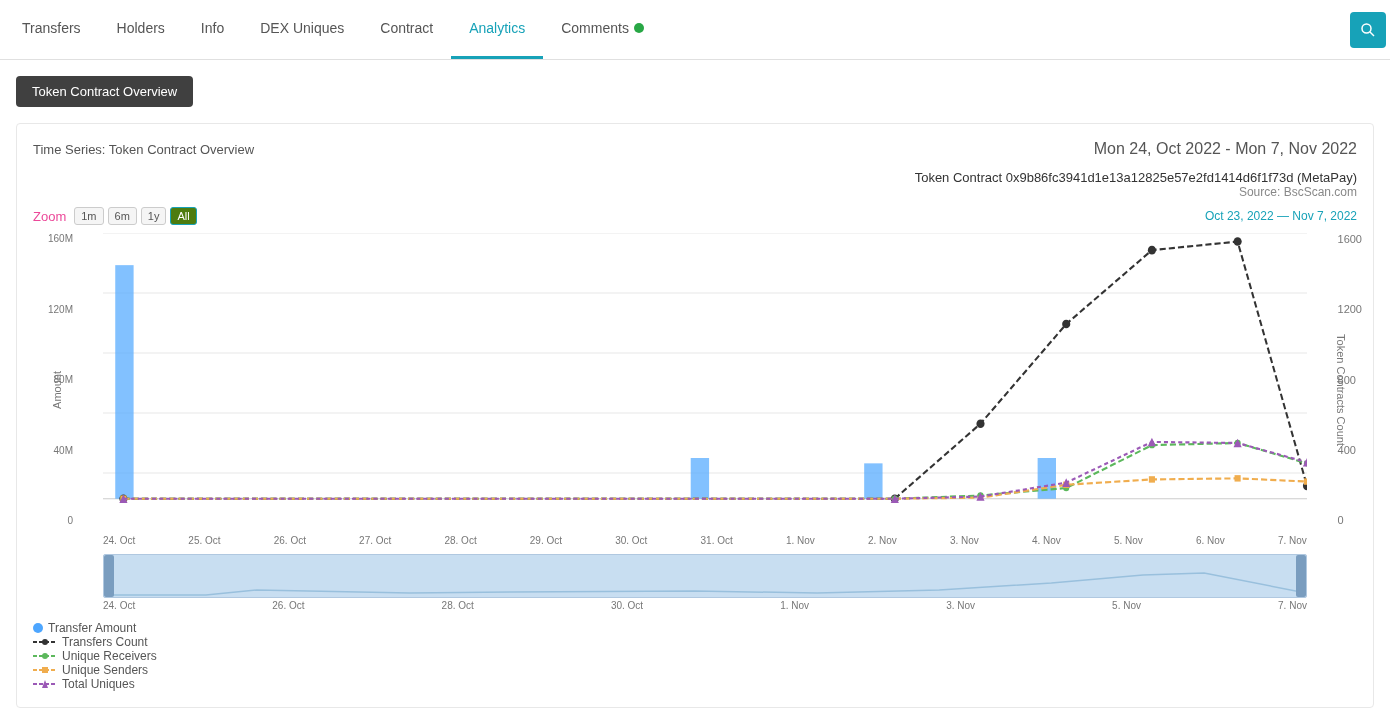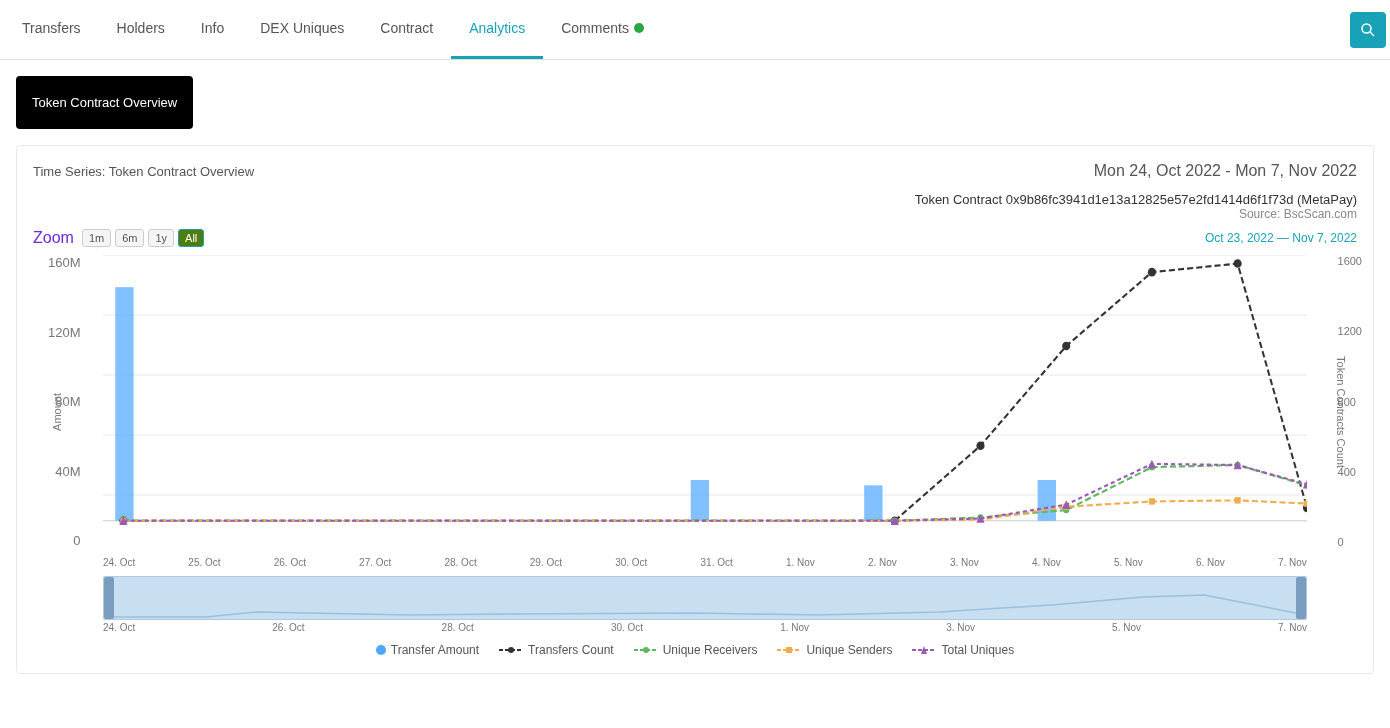--- a/index.html
+++ b/index.html
@@ -47,25 +47,25 @@
       width: 36px; height: 36px;
       color: #fff;
       font-size: 16px;
       cursor: pointer;
       display: flex; align-items: center; justify-content: center;
     }
 
     .content { padding: 16px; }
 
     .overview-btn {
-      background: #000000;
+      background: #404040;
       color: #fff;
       border: none;
       border-radius: 4px;
-      padding: 19px 16px;
+      padding: 8px 16px;
       font-size: 13px;
       cursor: pointer;
       margin-bottom: 16px;
     }
 
     .chart-container {
       border: 1px solid #e8e8e8;
       border-radius: 4px;
       padding: 16px;
       background: #fff;
@@ -88,21 +88,21 @@
     .chart-title-main { font-size: 13px; color: #333; }
     .chart-title-sub { font-size: 12px; color: #888; margin-bottom: 8px; }
 
     .zoom-range-row {
       display: flex;
       justify-content: space-between;
       align-items: center;
       margin-bottom: 8px;
     }
     .zoom-group { display: flex; align-items: center; gap: 4px; }
-    .zoom-label { font-size: 16px; color: #6d28d9; margin-right: 4px; }
+    .zoom-label { font-size: 13px; color: #ec4899; margin-right: 4px; }
     .zoom-btn {
       font-size: 11px;
       padding: 2px 6px;
       border: 1px solid #ccc;
       background: #f5f5f5;
       border-radius: 3px;
       cursor: pointer;
       color: #555;
     }
     .zoom-btn.active {
@@ -113,42 +113,42 @@
     .date-range { font-size: 12px; color: #17a2b8; }
 
     .y-axis-left {
       position: absolute;
       left: -55px;
       top: 0; bottom: 20px;
       display: flex;
       flex-direction: column;
       justify-content: space-between;
       align-items: flex-end;
-      font-size: 13px;
+      font-size: 10px;
       color: #777;
     }
     .y-axis-right {
       position: absolute;
       right: -55px;
       top: 0; bottom: 20px;
       display: flex;
       flex-direction: column;
       justify-content: space-between;
       align-items: flex-start;
       font-size: 11px;
       color: #777;
       gap: 47px;
     }
 
     .legend {
       display: flex;
       justify-content: center;
-      gap: 20px;
       margin-top: 10px;
       flex-wrap: wrap;
+      flex-direction: column;
     }
     .legend-item {
       display: flex;
       align-items: center;
       gap: 5px;
       font-size: 12px;
       color: #555;
     }
 
     

